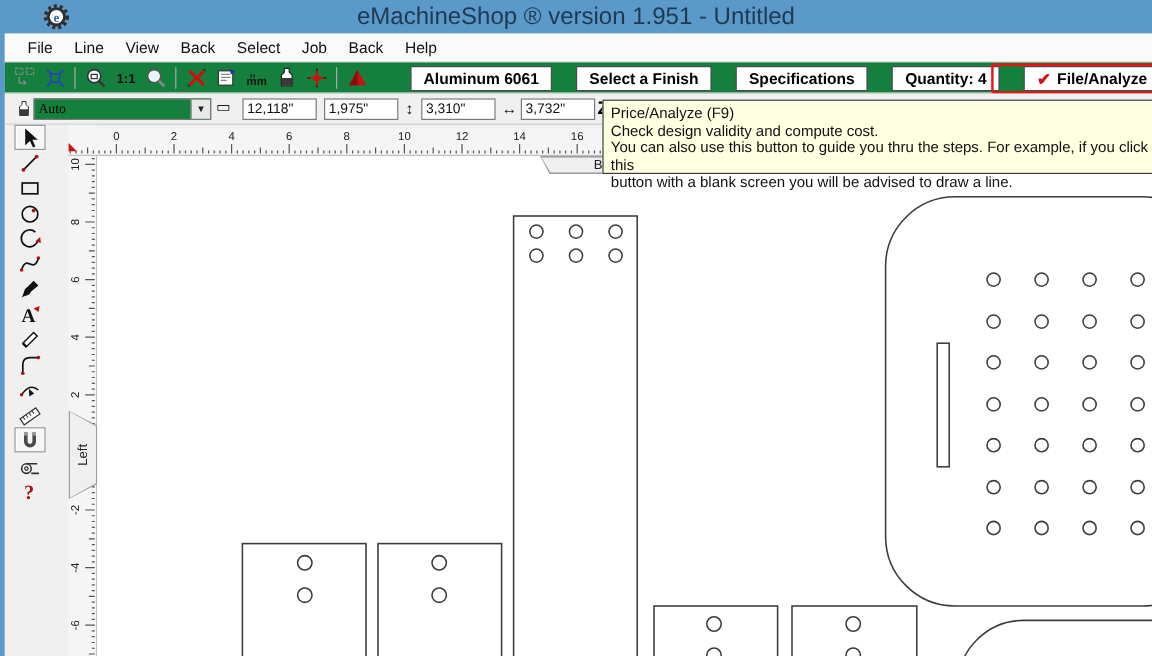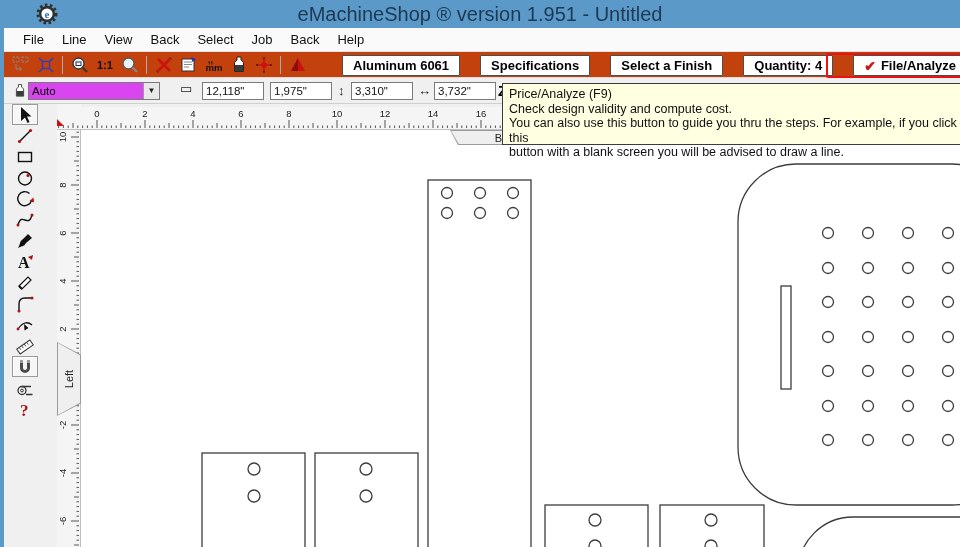--- a/index.html
+++ b/index.html
@@ -10,38 +10,38 @@
   
   #left-edge { position:absolute; left:0; top:0; width:4px; height:547px; background:#5b99c8; }
   #titlebar { position:absolute; left:0; top:0; width:960px; height:28px; background:#5b99c8;
               color:#1d3953; font-size:20px; line-height:28px; text-align:center; }
   #app-icon { position:absolute; left:36px; top:3px; width:22px; height:22px; }
 
   #menubar { position:absolute; left:4px; top:28px; width:956px; height:24px; background:#fafafa;
              border-bottom:1px solid #e2e2e2; display:flex; align-items:center; padding-left:10px; }
   .menu-item { font-size:13px; color:#111; padding:3px 9px; cursor:default; }
 
-  #toolbar1 { position:absolute; left:4px; top:52px; width:956px; height:26px; background:#c2410c;
+  #toolbar1 { position:absolute; left:4px; top:52px; width:956px; height:26px; background:#15803d;
               border-bottom:1px solid #dadada; display:flex; align-items:center; padding-left:4px; }
   .tb-icon { width:25px; height:22px; display:flex; align-items:center; justify-content:center; }
   .tb-sep { width:1px; height:18px; background:#a9a9a9; margin:0 4px; }
   #tb-buttons { position:absolute; left:338px; top:3px; display:flex; }
   .tb-button { height:21px; background:#ffffff; border:1px solid #4d4d4d; border-radius:1px;
                font-size:13px; font-weight:bold; color:#000; display:flex; align-items:center;
                justify-content:center; padding:0 10px; margin-right:20px; white-space:nowrap; }
   .tb-button .chk { color:#d01414; margin-right:5px; font-size:14px; }
   #price-highlight { position:absolute; left:822px; top:1px; width:136px; height:25px;
                      border:2px solid #ee1111; border-radius:2px; pointer-events:none; }
 
   #toolbar2 { position:absolute; left:4px; top:78px; width:956px; height:26px; background:#f0f0f0;
               border-bottom:1px solid #cfcfcf; }
   .fb-field { position:absolute; top:4px; height:18px; background:#fff; border:1px solid #7a7a7a;
               font-size:11.5px; color:#111; padding:1px 3px; line-height:14px; }
-  #line-style-combo { position:absolute; left:24px; top:4px; width:132px; height:18px; background:#d946ef;
-              border:1px solid #7a7a7a; font-size:11.5px; }
+  #line-style-combo { position:absolute; left:24px; top:4px; width:148px; height:18px; background:#15803d;
+              border:1px solid #7a7a7a; font-size:11.5px;font-family:Liberation Serif, serif; }
   #line-style-combo .val { position:absolute; left:3px; top:2px; }
   #combo-arrow { position:absolute; right:0; top:0; width:16px; height:16px; background:#e8e8e8;
               border-left:1px solid #9a9a9a; font-size:8px; text-align:center; line-height:16px; color:#222; }
   .fb-glyph { position:absolute; top:5px; font-size:13px; color:#222; }
   #z-partial { position:absolute; left:494px; top:4px; font-weight:bold; font-size:15px; color:#000; }
 
   
   #palette { position:absolute; left:4px; top:104px; width:53px; height:443px; background:#f0f0f0; }
   .tool { position:relative; width:26px; height:21px; margin-left:8px; display:flex;
           align-items:center; justify-content:center; }
@@ -176,24 +176,24 @@
             <path d="M10 3 L17 16 H3 Z" fill="#cc1111"></path>
             <path d="M10 3 L10 16 H3 Z" fill="#8c0d0d"></path>
           </svg>
         </div>
       </div>
     <div id="tb-buttons">
         <div class="tb-button">
           <span>Aluminum 6061</span>
         </div>
         <div class="tb-button">
+          <span>Select a Finish</span>
+        </div>
+        <div class="tb-button">
           <span>Specifications</span>
-        </div>
-        <div class="tb-button">
-          <span>Select a Finish</span>
         </div>
         <div class="tb-button">
           <span>Quantity: 4</span>
         </div>
         <div class="tb-button">
           <span class="chk">✔</span>
           <span>File/Analyze</span>
         </div>
       </div>
     <div id="price-highlight"></div>

